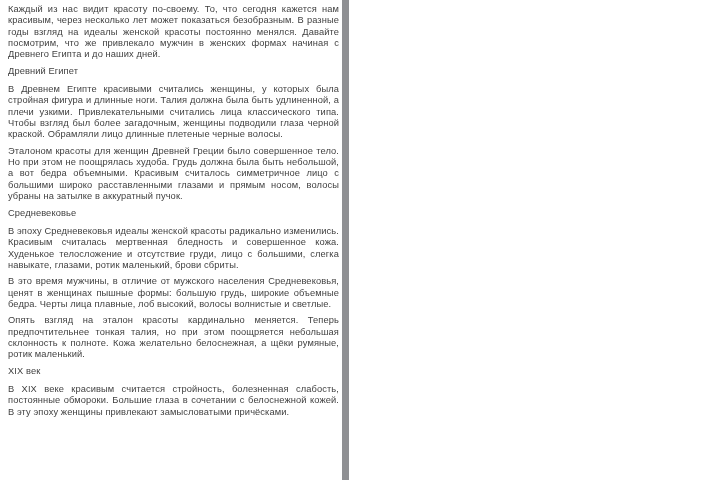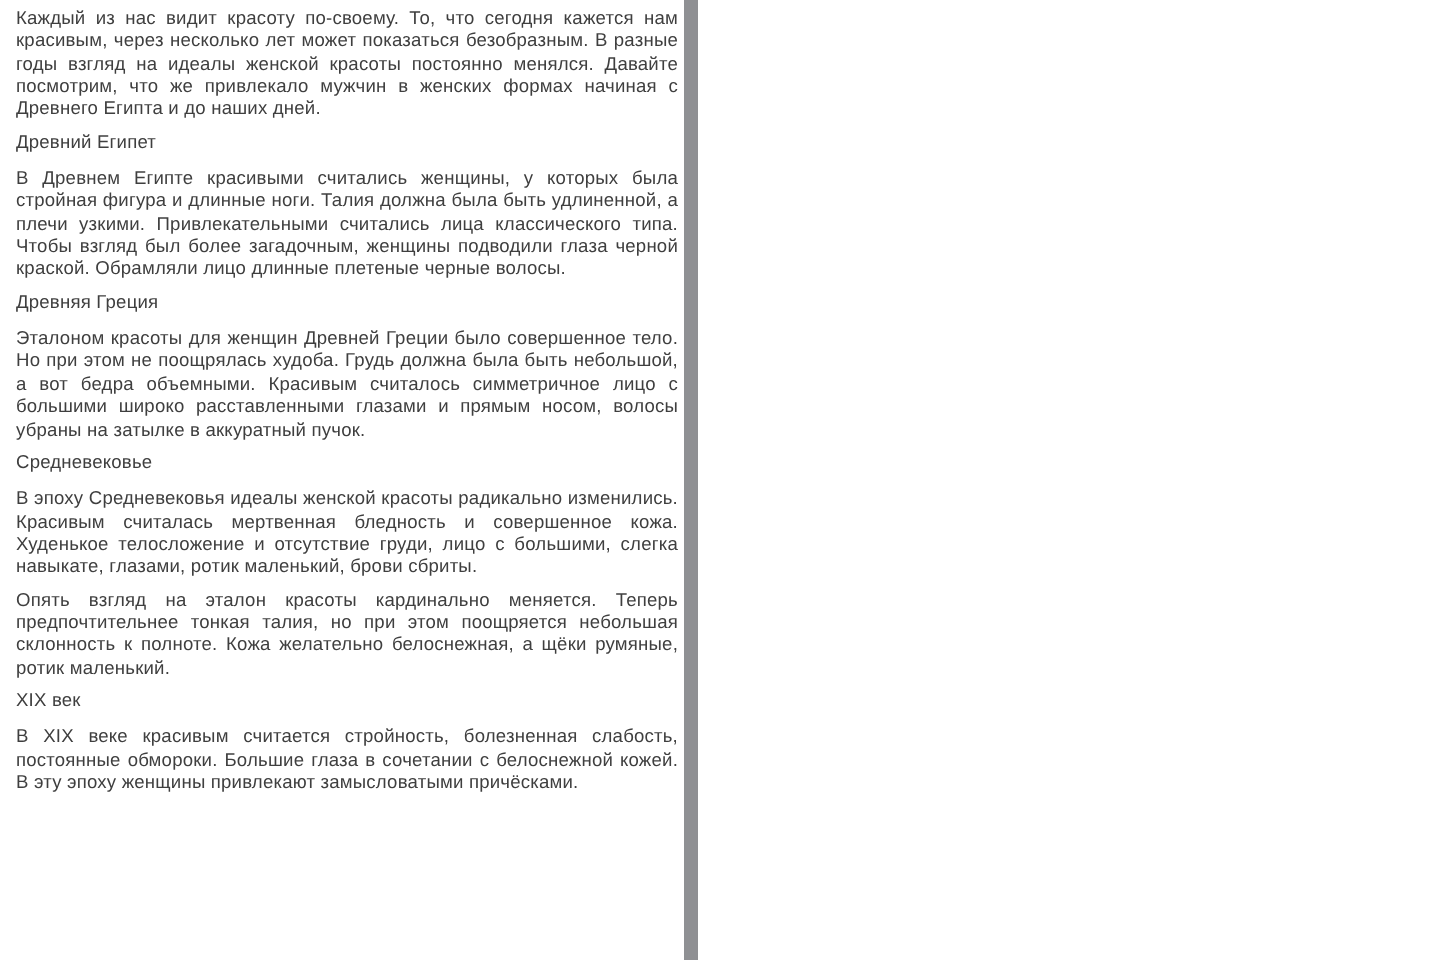--- a/index.html
+++ b/index.html
@@ -57,24 +57,24 @@
 </head>
 <body>
 
 <div id="canvas">
 
   <div class="page" id="page-left">
     <div class="textcol" id="left-col">
       <p>Каждый из нас видит красоту по-своему. То, что сегодня кажется нам красивым, через несколько лет может показаться безобразным. В разные годы взгляд на идеалы женской красоты постоянно менялся. Давайте посмотрим, что же привлекало мужчин в женских формах начиная с Древнего  Египта и до наших дней.</p>
       <h2>Древний Египет</h2>
       <p>В Древнем Египте красивыми считались женщины, у которых была стройная фигура и длинные ноги. Талия должна была быть удлиненной, а плечи узкими. Привлекательными считались  лица классического типа. Чтобы взгляд был более загадочным, женщины подводили глаза черной краской. Обрамляли лицо длинные плетеные черные волосы.</p>
-      <h2>Древняя Греция</h2>
       <p>Эталоном красоты для женщин Древней Греции было совершенное тело. Но при этом не поощрялась худоба. Грудь должна была быть небольшой, а вот бедра объемными. Красивым считалось симметричное лицо с большими широко расставленными глазами и прямым носом, волосы убраны на затылке в аккуратный пучок.</p>
       <h2>Средневековье</h2>
       <p>В эпоху Средневековья идеалы женской красоты радикально изменились. Красивым считалась мертвенная бледность и совершенное кожа. Худенькое телосложение и отсутствие груди, лицо с большими, слегка навыкате, глазами, ротик маленький, брови сбриты.</p>
+      <p>В это время мужчины, в отличие от мужского населения Средневековья, ценят в женщинах пышные формы: большую грудь, широкие объемные бедра. Черты лица плавные, лоб высокий, волосы волнистые и светлые.</p>
       <p>Опять взгляд на эталон красоты кардинально меняется. Теперь предпочтительнее тонкая талия, но при этом поощряется небольшая склонность к полноте. Кожа желательно белоснежная, а щёки румяные, ротик маленький.</p>
       <h2>XIX век</h2>
       <p>В XIX веке красивым считается стройность, болезненная слабость, постоянные обмороки. Большие глаза в сочетании с  белоснежной кожей. В эту эпоху женщины привлекают замысловатыми причёсками.</p>
     </div>
   </div>
 
   <div id="page-divider"></div>
 
   <div class="page" id="page-right">
     

